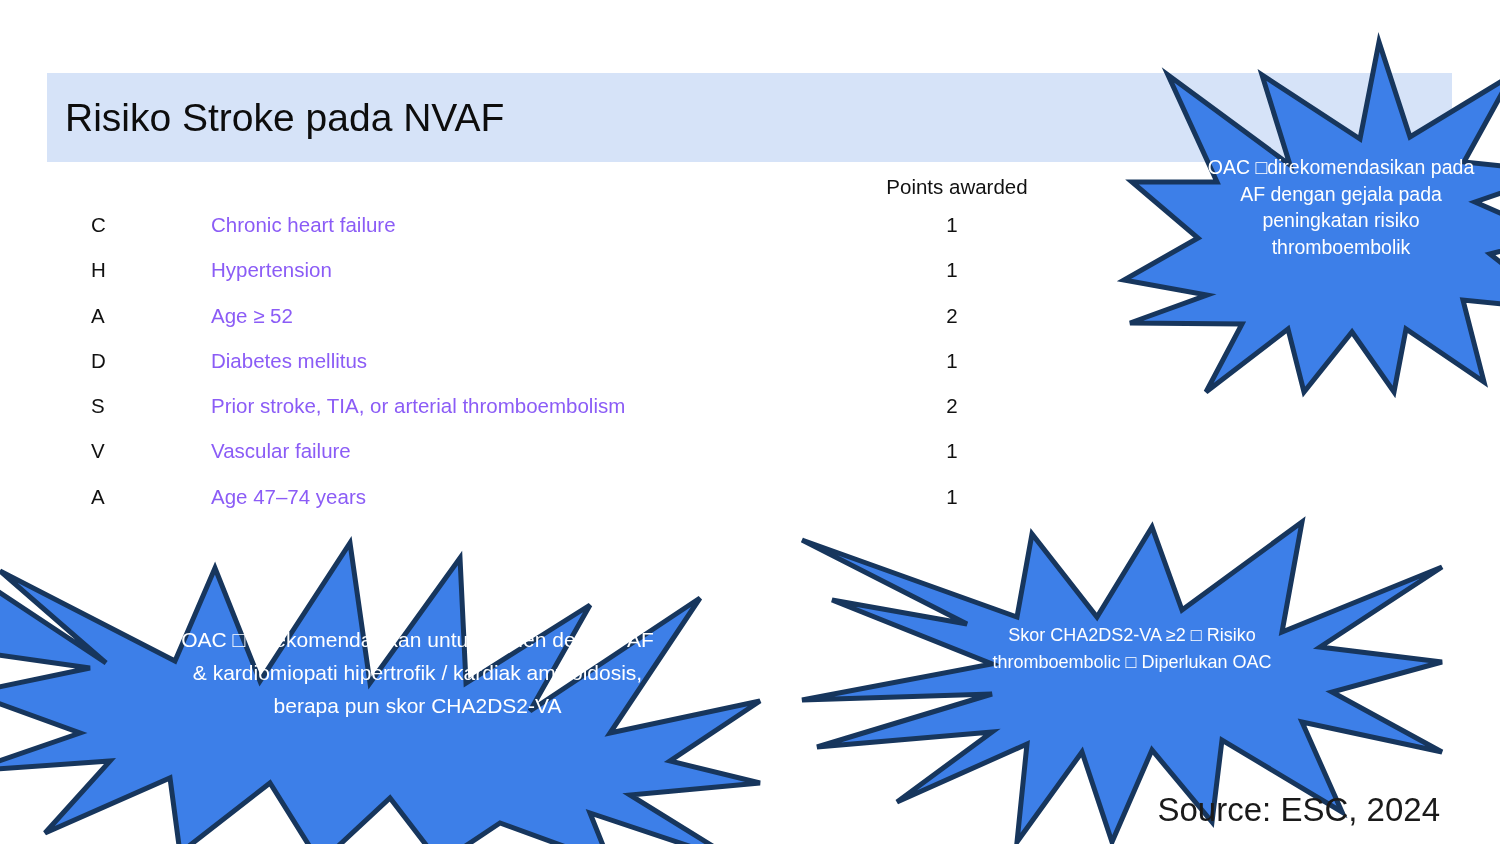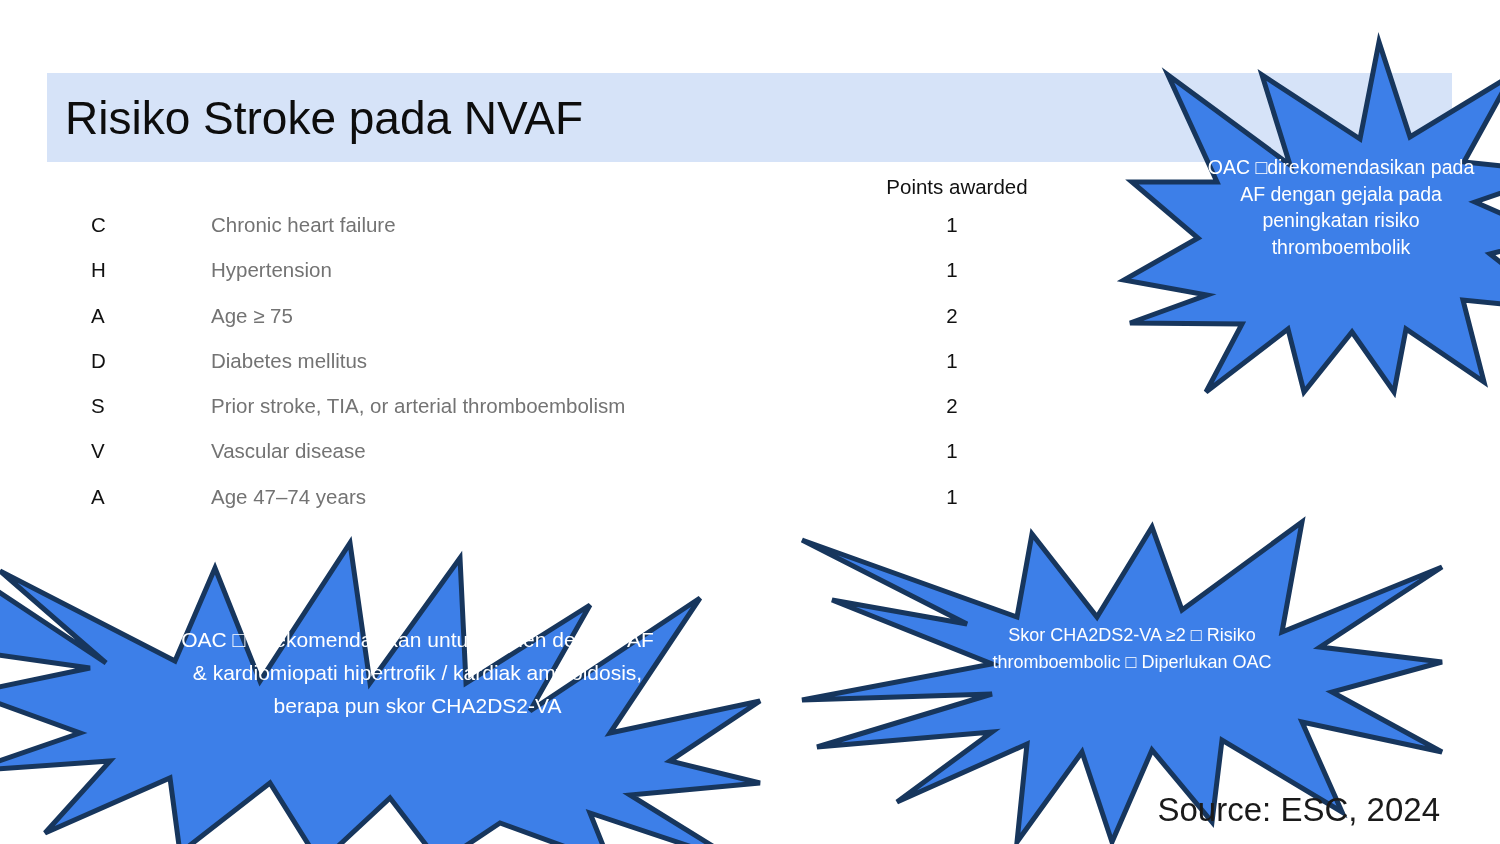--- a/index.html
+++ b/index.html
@@ -26,21 +26,21 @@
     top: 73px;
     width: 1405px;
     height: 89px;
     background: #d6e3f8;
     z-index: 1;
   }
   #page-title {
     position: absolute;
     left: 65px;
     top: 90px;
-    font-size: 46px;
+    font-size: 39px;
     line-height: 56px;
     color: #0d0d0d;
     font-weight: normal;
     letter-spacing: 0px;
     z-index: 3;
     white-space: nowrap;
   }
 
   
   #score-table {
@@ -75,21 +75,21 @@
     width: 40px;
     text-align: left;
     font-size: 20.5px;
     color: #111111;
   }
   .cell-desc {
     position: absolute;
     left: 211px;
     top: 0px;
     font-size: 20.5px;
-    color: #737373;
+    color: #8b5cf6;
     white-space: nowrap;
   }
   .cell-points {
     position: absolute;
     left: 917px;
     top: 0px;
     width: 70px;
     text-align: center;
     font-size: 20.5px;
     color: #111111;
@@ -168,39 +168,39 @@
     </div>
 
     <div class="tbl-row">
       <div class="cell-letter">H</div>
       <div class="cell-desc">Hypertension</div>
       <div class="cell-points">1</div>
     </div>
 
     <div class="tbl-row">
       <div class="cell-letter">A</div>
-      <div class="cell-desc mathy">Age ≥ 75</div>
+      <div class="cell-desc mathy">Age ≥ 52</div>
       <div class="cell-points">2</div>
     </div>
 
     <div class="tbl-row">
       <div class="cell-letter">D</div>
       <div class="cell-desc">Diabetes mellitus</div>
       <div class="cell-points">1</div>
     </div>
 
     <div class="tbl-row">
       <div class="cell-letter">S</div>
       <div class="cell-desc">Prior stroke, TIA, or arterial thromboembolism</div>
       <div class="cell-points">2</div>
     </div>
 
     <div class="tbl-row">
       <div class="cell-letter">V</div>
-      <div class="cell-desc">Vascular disease</div>
+      <div class="cell-desc">Vascular failure</div>
       <div class="cell-points">1</div>
     </div>
 
     <div class="tbl-row">
       <div class="cell-letter">A</div>
       <div class="cell-desc">Age 47–74 years</div>
       <div class="cell-points">1</div>
     </div>
 
   </div>

